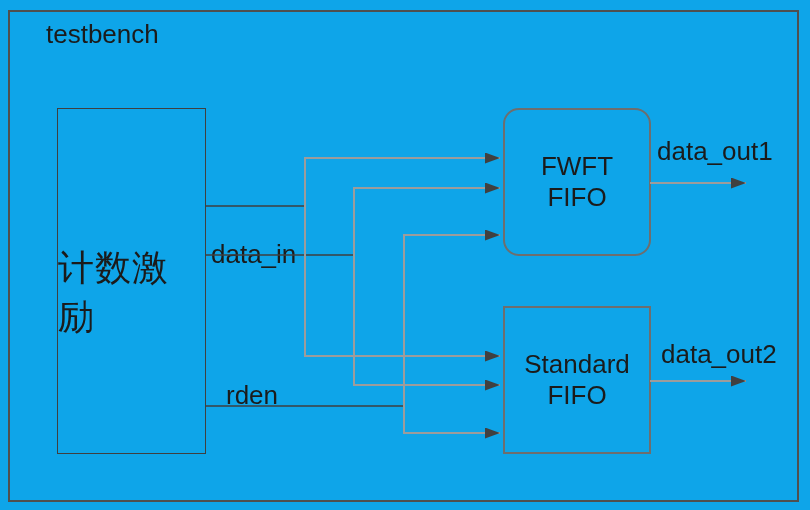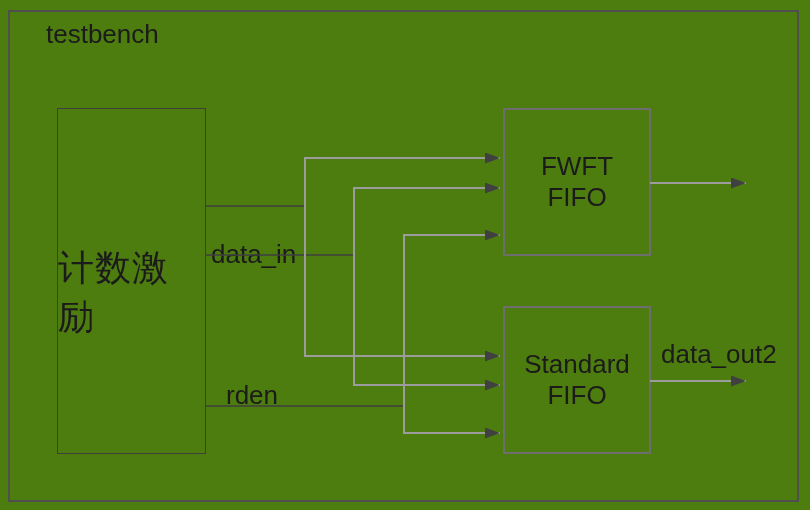--- a/index.html
+++ b/index.html
@@ -1,31 +1,31 @@
 <!DOCTYPE html>
 <html><head>
 <meta charset="utf-8">
 <style>
   html,body{margin:0;padding:0;background:#ffffff;}
   .stage{
     position:relative;
     width:810px;height:510px;
-    background:#4d7c0f;
+    background:#0ea5e9;
     font-family:"Liberation Sans","DejaVu Sans",sans-serif;
     color:#1b1b1b;
     overflow:hidden;
   }
   .box{position:absolute;box-sizing:border-box;background:transparent;}
   .outer{left:8px;top:10px;width:791px;height:492px;border:2px solid #4f4f4f;}
   .stim{left:57px;top:108px;width:149px;height:346px;border:1.5px solid #3f3f3f;
         display:flex;align-items:center;justify-content:center;}
   .stim-label{font-size:36px;letter-spacing:1px;margin-top:24px;}
   .fifo{left:503px;width:148px;height:148px;border:2px solid #6e6e6e;
         display:flex;flex-direction:column;align-items:center;justify-content:center;}
-  .fwft{top:108px;}
+  .fwft{top:108px;border-radius:16px;}
   .std{top:306px;}
   .fifo-line{font-size:26px;line-height:31px;text-align:center;}
   .lbl{position:absolute;font-size:26px;line-height:30px;white-space:nowrap;}
   .lbl-testbench{left:46px;top:19px;}
   .lbl-wren{left:224px;top:169px;}
   .lbl-datain{left:211px;top:213px;margin-top:26px;}
   .lbl-rden{left:226px;top:364px;margin-top:16px;}
   .lbl-out1{left:657px;top:136px;}
   .lbl-out2{left:661px;top:339px;}
   svg.wires{position:absolute;left:0;top:0;width:810px;height:510px;pointer-events:none;}
@@ -47,20 +47,21 @@
     <div class="fifo-line">FIFO</div>
   </div>
 
   <div class="box fifo std">
     <div class="fifo-line">Standard</div>
     <div class="fifo-line">FIFO</div>
   </div>
 
   <div class="lbl lbl-datain">data_in</div>
   <div class="lbl lbl-rden">rden</div>
+  <div class="lbl lbl-out1">data_out1</div>
   <div class="lbl lbl-out2">data_out2</div>
 
   <svg class="wires" viewBox="0 0 810 510" xmlns="http://www.w3.org/2000/svg">
     <defs>
       <marker id="arrow" markerUnits="userSpaceOnUse" markerWidth="17" markerHeight="13" refX="15" refY="5.5" orient="auto">
         <path d="M0,0 L15,5.5 L0,11 Z" fill="#404040"></path>
       </marker>
     </defs>
 
     <line x1="205" y1="206" x2="305" y2="206" stroke="#3f3f3f" stroke-width="1.5"></line>

